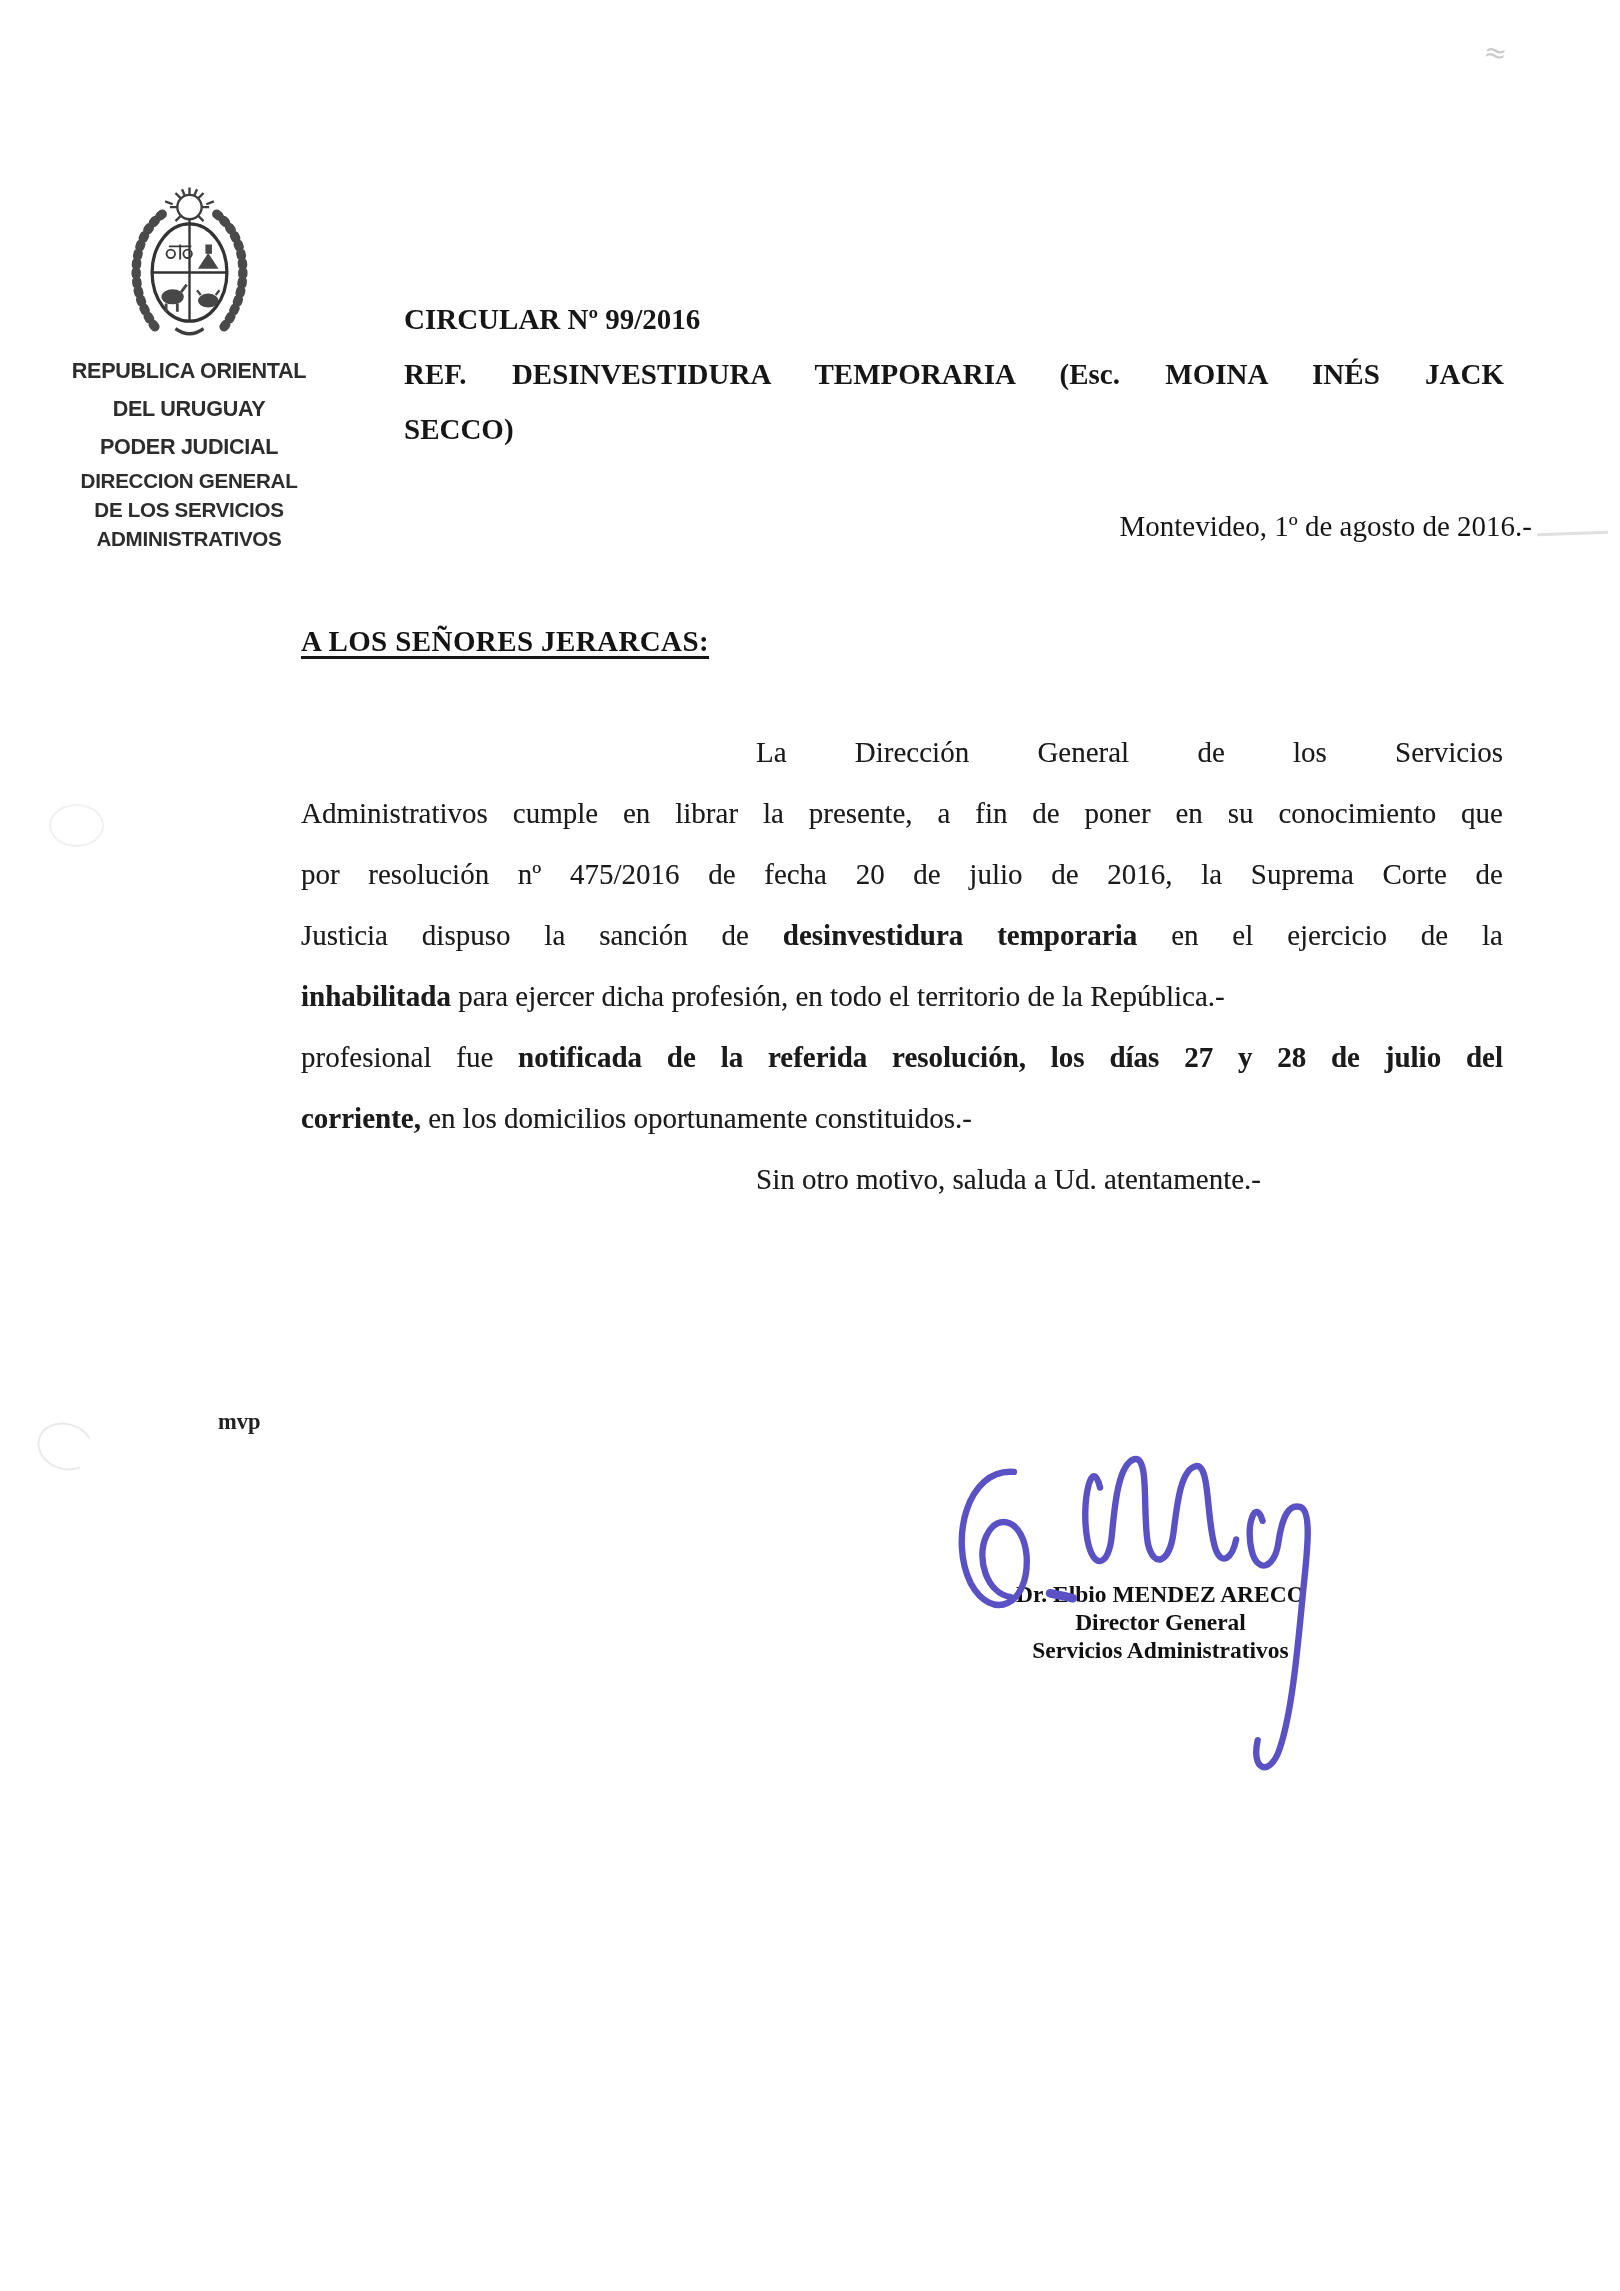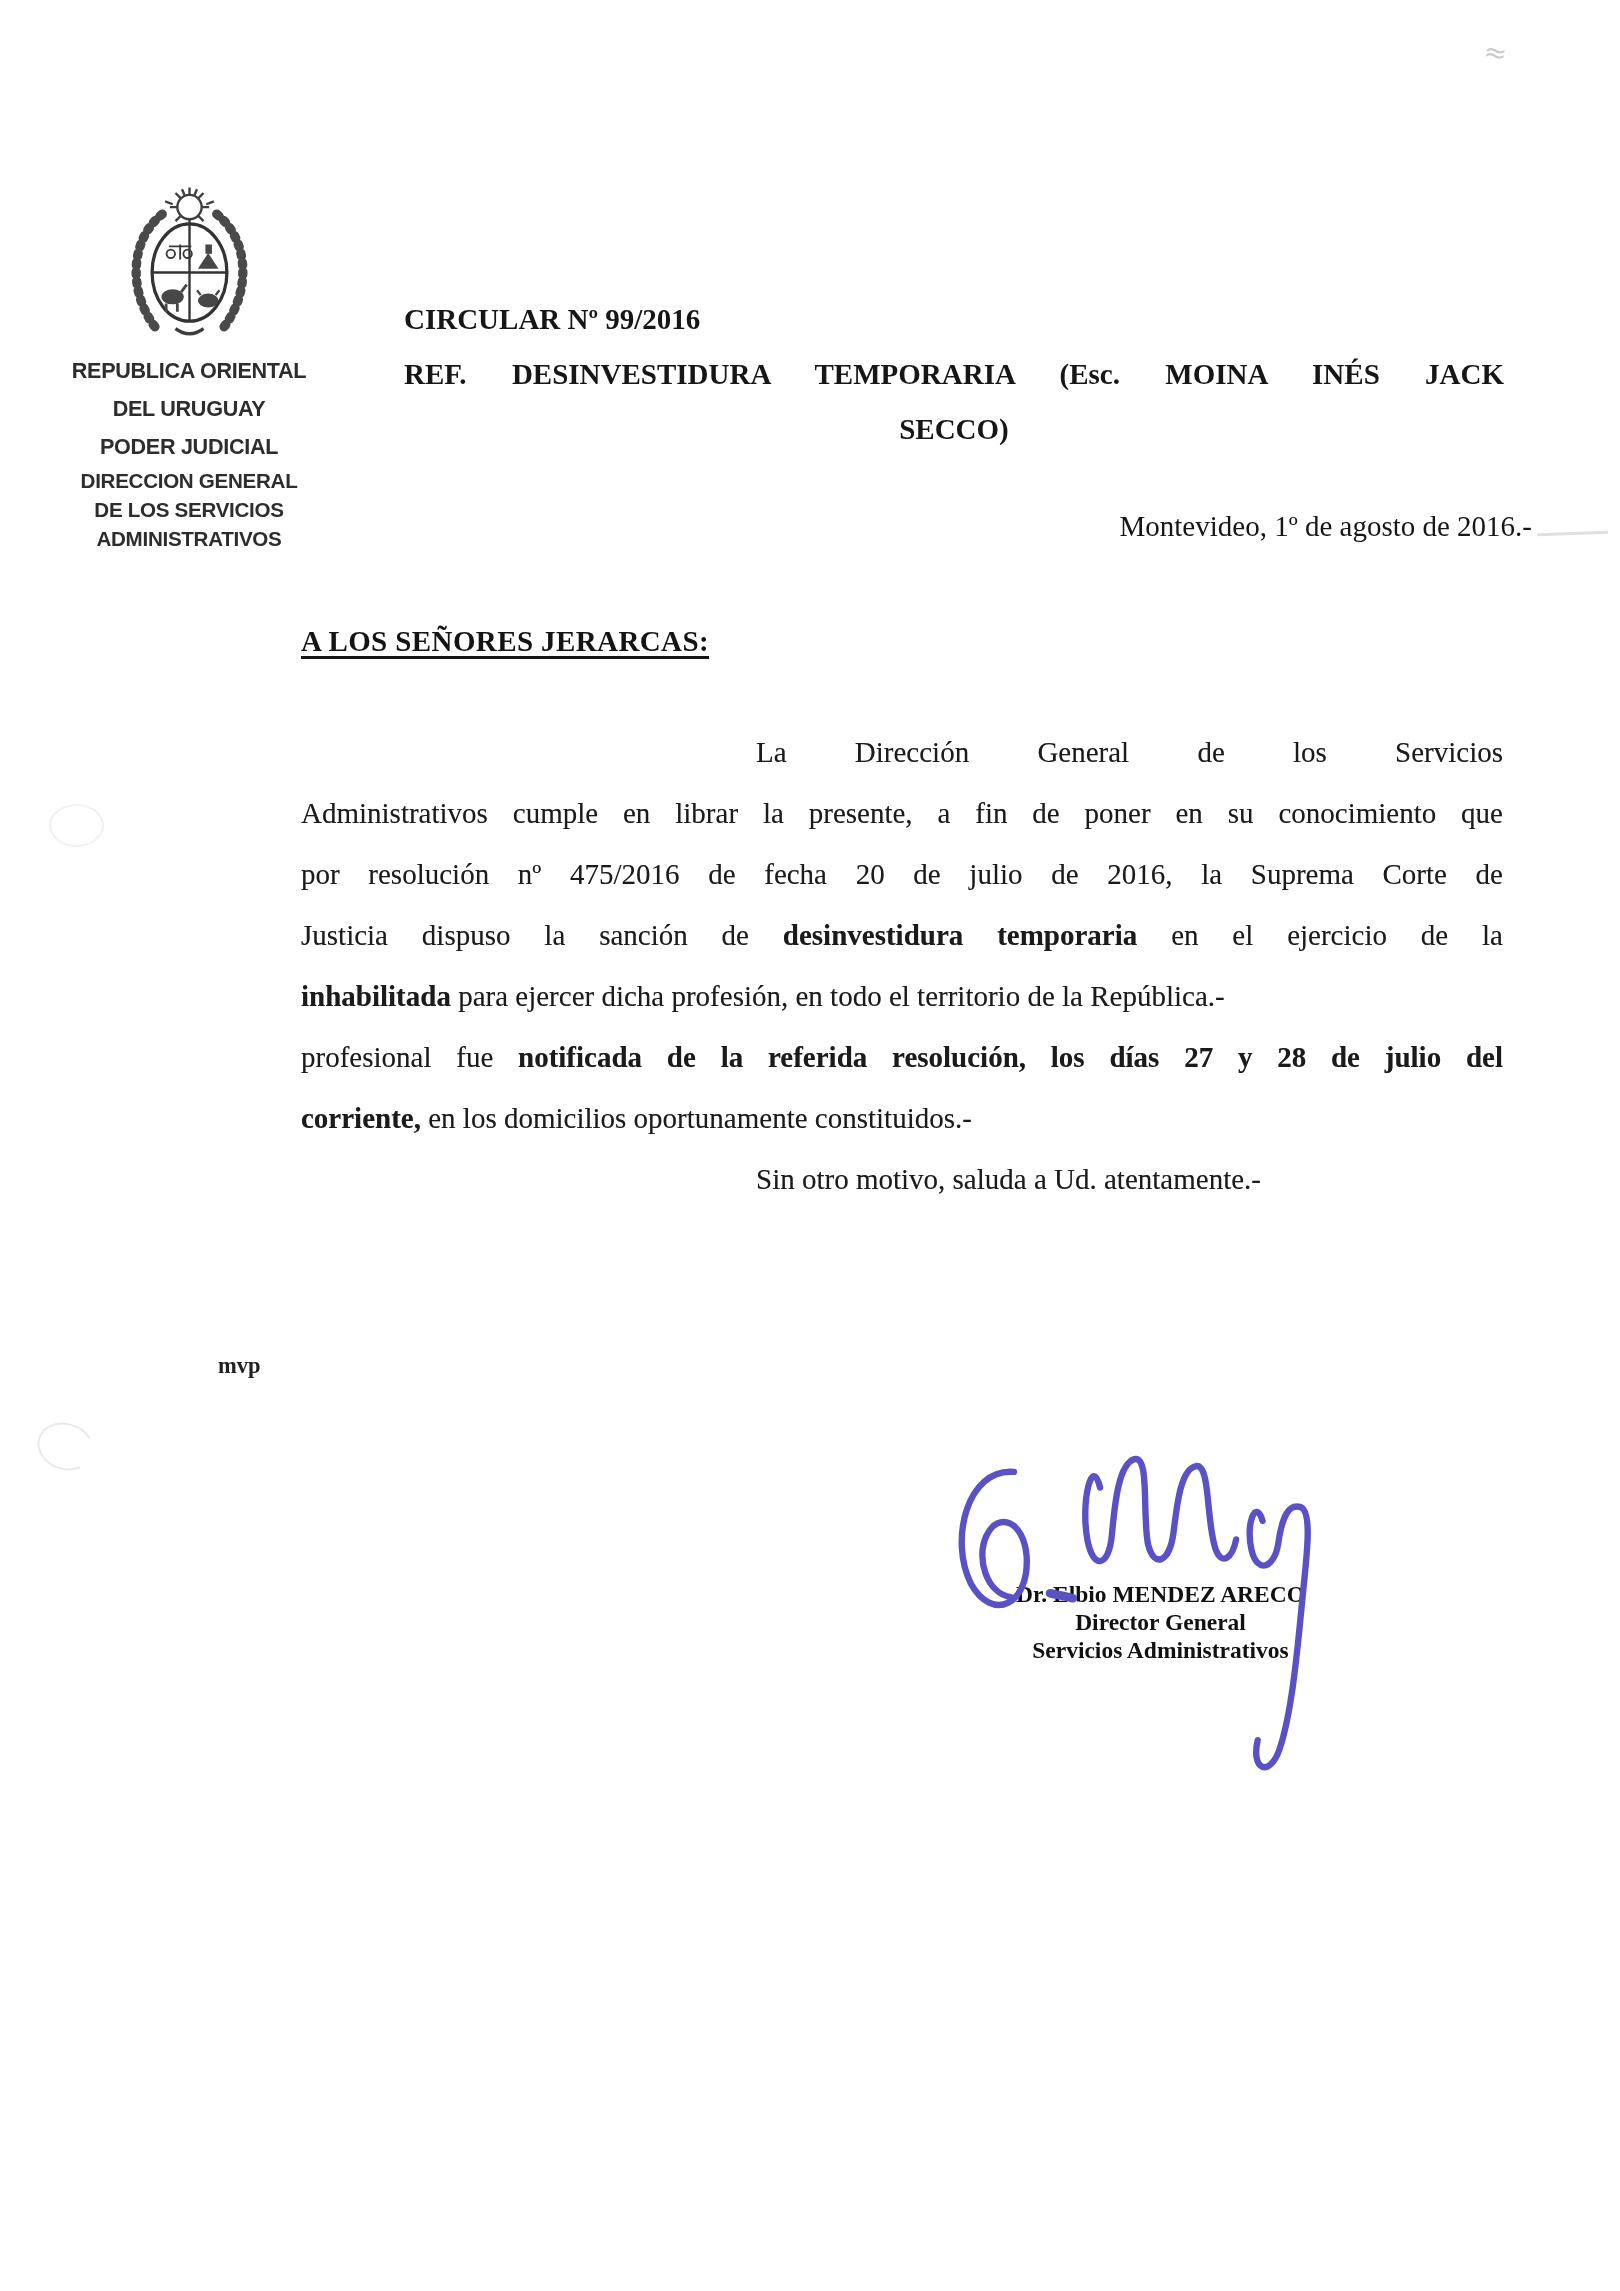--- a/index.html
+++ b/index.html
@@ -16,36 +16,36 @@
   }
   .emblem { display:block; margin:0 auto 13.7px auto; }
   .org-line  { font-size:21.6px; line-height:38px; }
   .dept-line { font-size:20.6px; line-height:29px; }
 
   
   .title-block { position:absolute; left:404px; top:300px; width:1100px;
     font-weight:700; font-size:29px; color:#161616; }
   .circular-line { line-height:39px; }
   .ref-line-1 { margin-top:15.7px; line-height:39px; text-align:justify; text-align-last:justify; text-justify:inter-word; }
-  .ref-line-2 { margin-top:16.7px; line-height:39px;text-align:center; }
+  .ref-line-2 { margin-top:16.7px; line-height:39px; }
   .dateline { position:absolute; left:0; right:88px; top:510px; text-align:right;
     font-size:29px; color:#161616; }
 
   
   .salutation { position:absolute; left:301px; top:625px; font-size:29px; font-weight:700;
     text-decoration:underline; text-underline-offset:4.9px; text-decoration-thickness:2.5px;
     letter-spacing:0.4px; color:#141414; }
   .body-text { position:absolute; left:301px; top:722px; width:1202px; font-size:29px;
     color:#1b1b1b; text-shadow:0 0 0.4px rgba(0,0,0,0.35); }
   .body-text .line { height:61px; line-height:61px; text-align:left;font-family:Liberation Serif, serif; }
   .body-text .line.j { text-align:justify; text-align-last:justify; text-justify:inter-word; }
   .body-text .line.ind { padding-left:455px; }
   .b { font-weight:700; }
 
-  .initials { position:absolute; left:218px; top:1353px; font-size:22.5px; font-weight:700; color:#222; }
+  .initials { position:absolute; left:218px; top:1409px; font-size:22.5px; font-weight:700; color:#222; }
 
   
   .signature-block { position:absolute; left:980px; top:1580px; width:361px; text-align:center;
     font-weight:700; font-size:23.5px; line-height:28px; color:#111; }
   .signature-svg { position:absolute; left:916px; top:1411px; pointer-events:none; z-index:3; }
 
   
   .ring-1 { position:absolute; left:49px; top:804px; width:51px; height:39px;
     border:2px solid #f1f1f1; border-radius:50%; }
   .ring-2 { position:absolute; left:37px; top:1423px; width:53px; height:43px;

